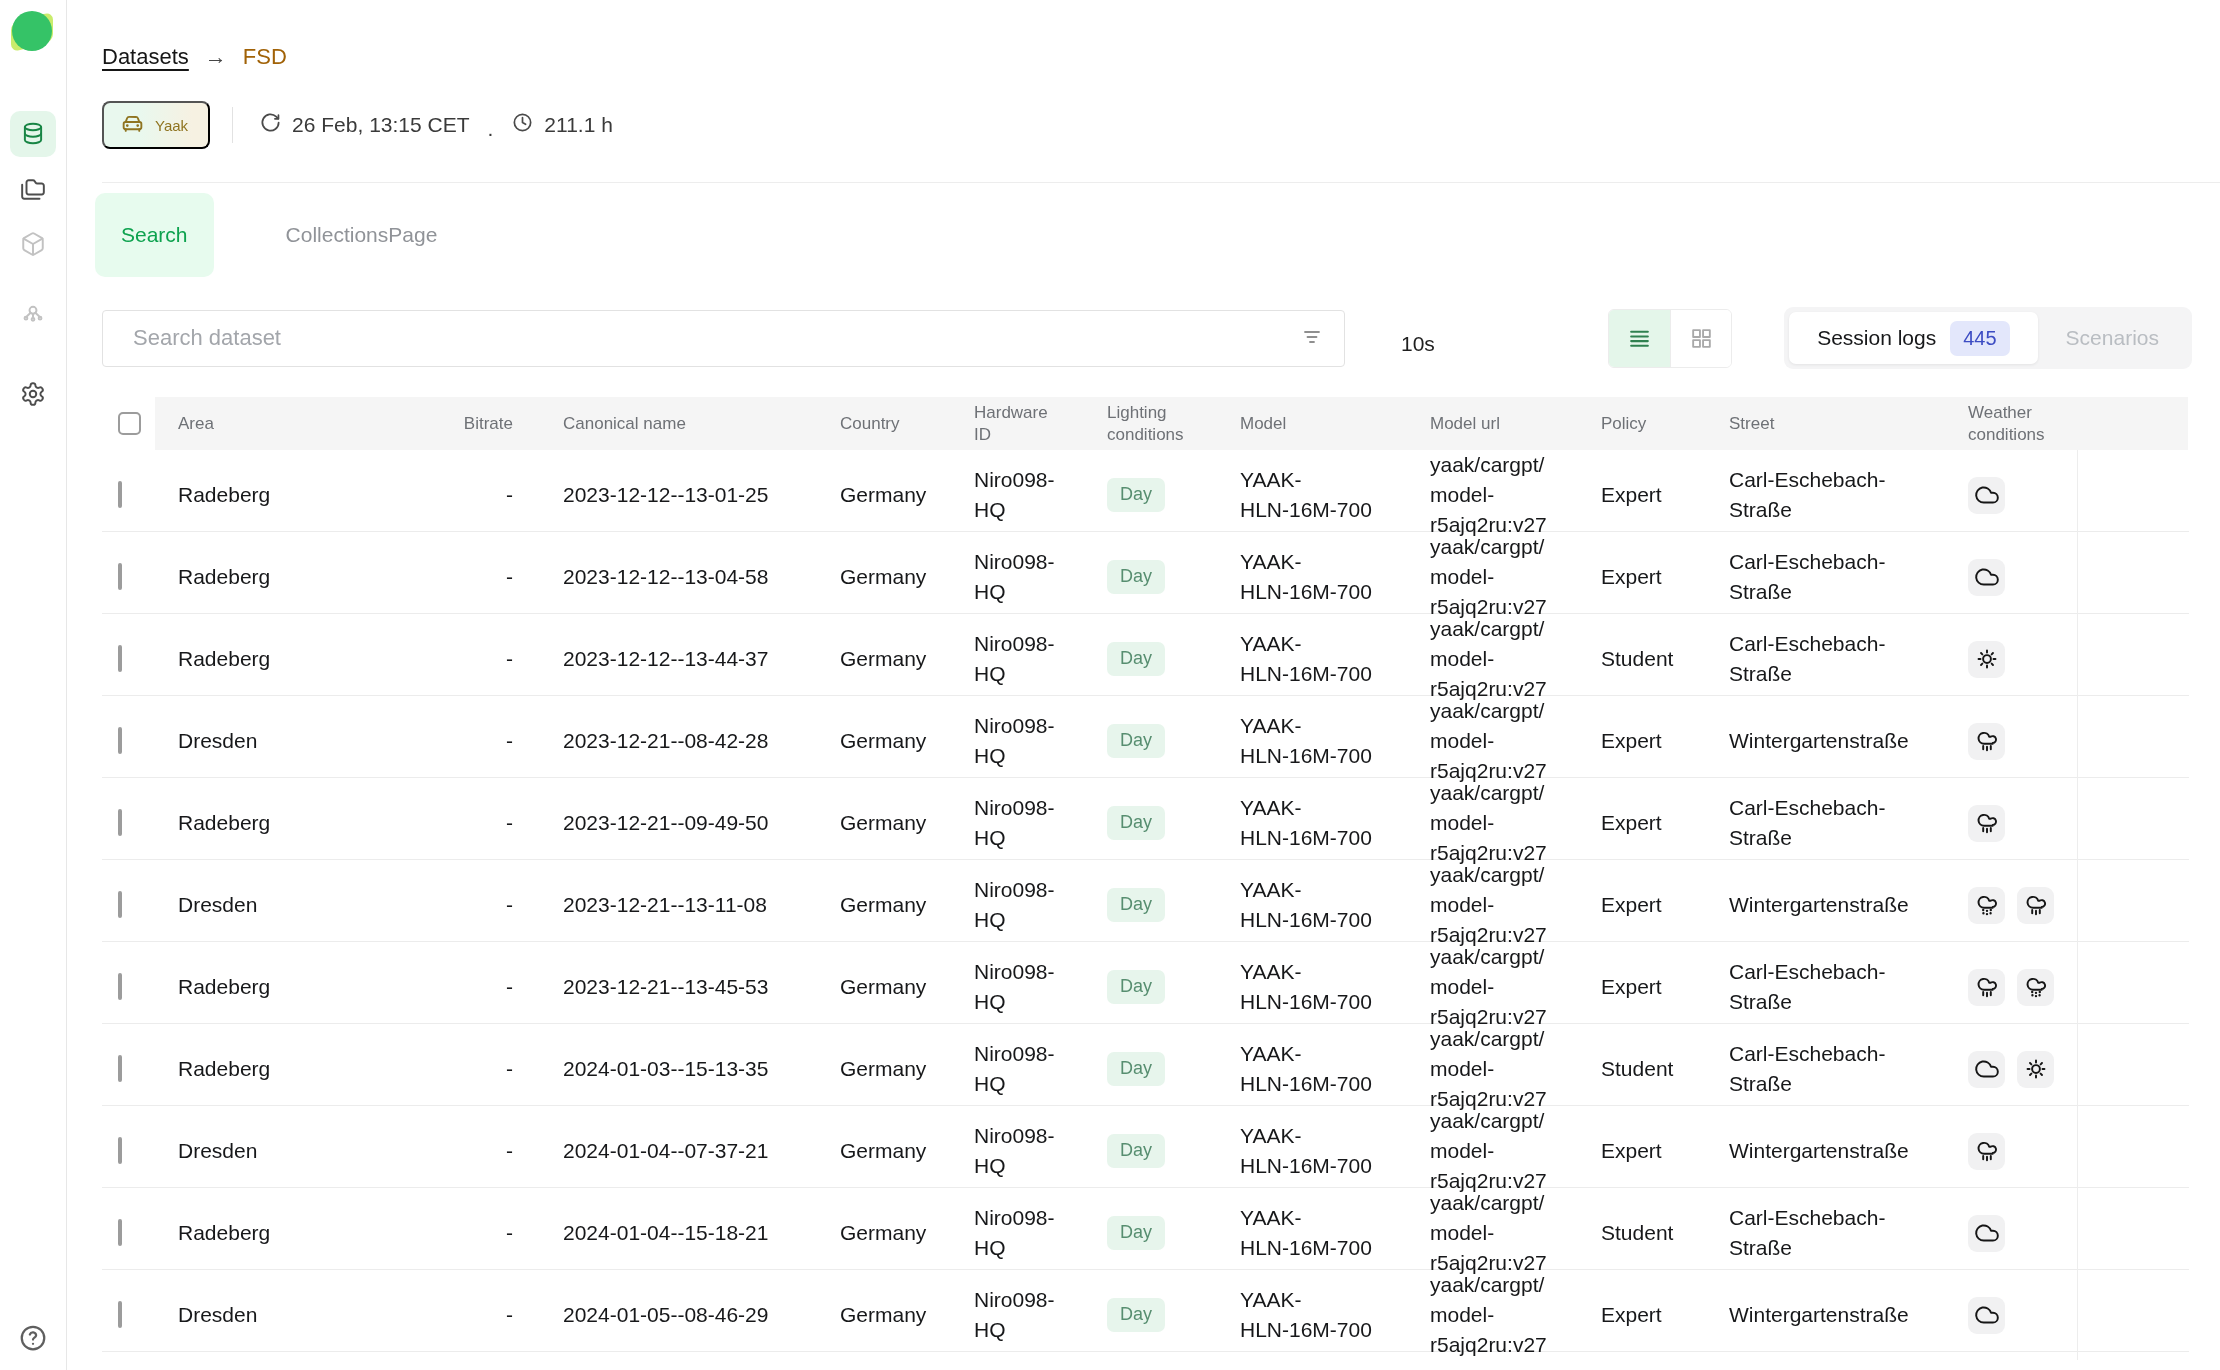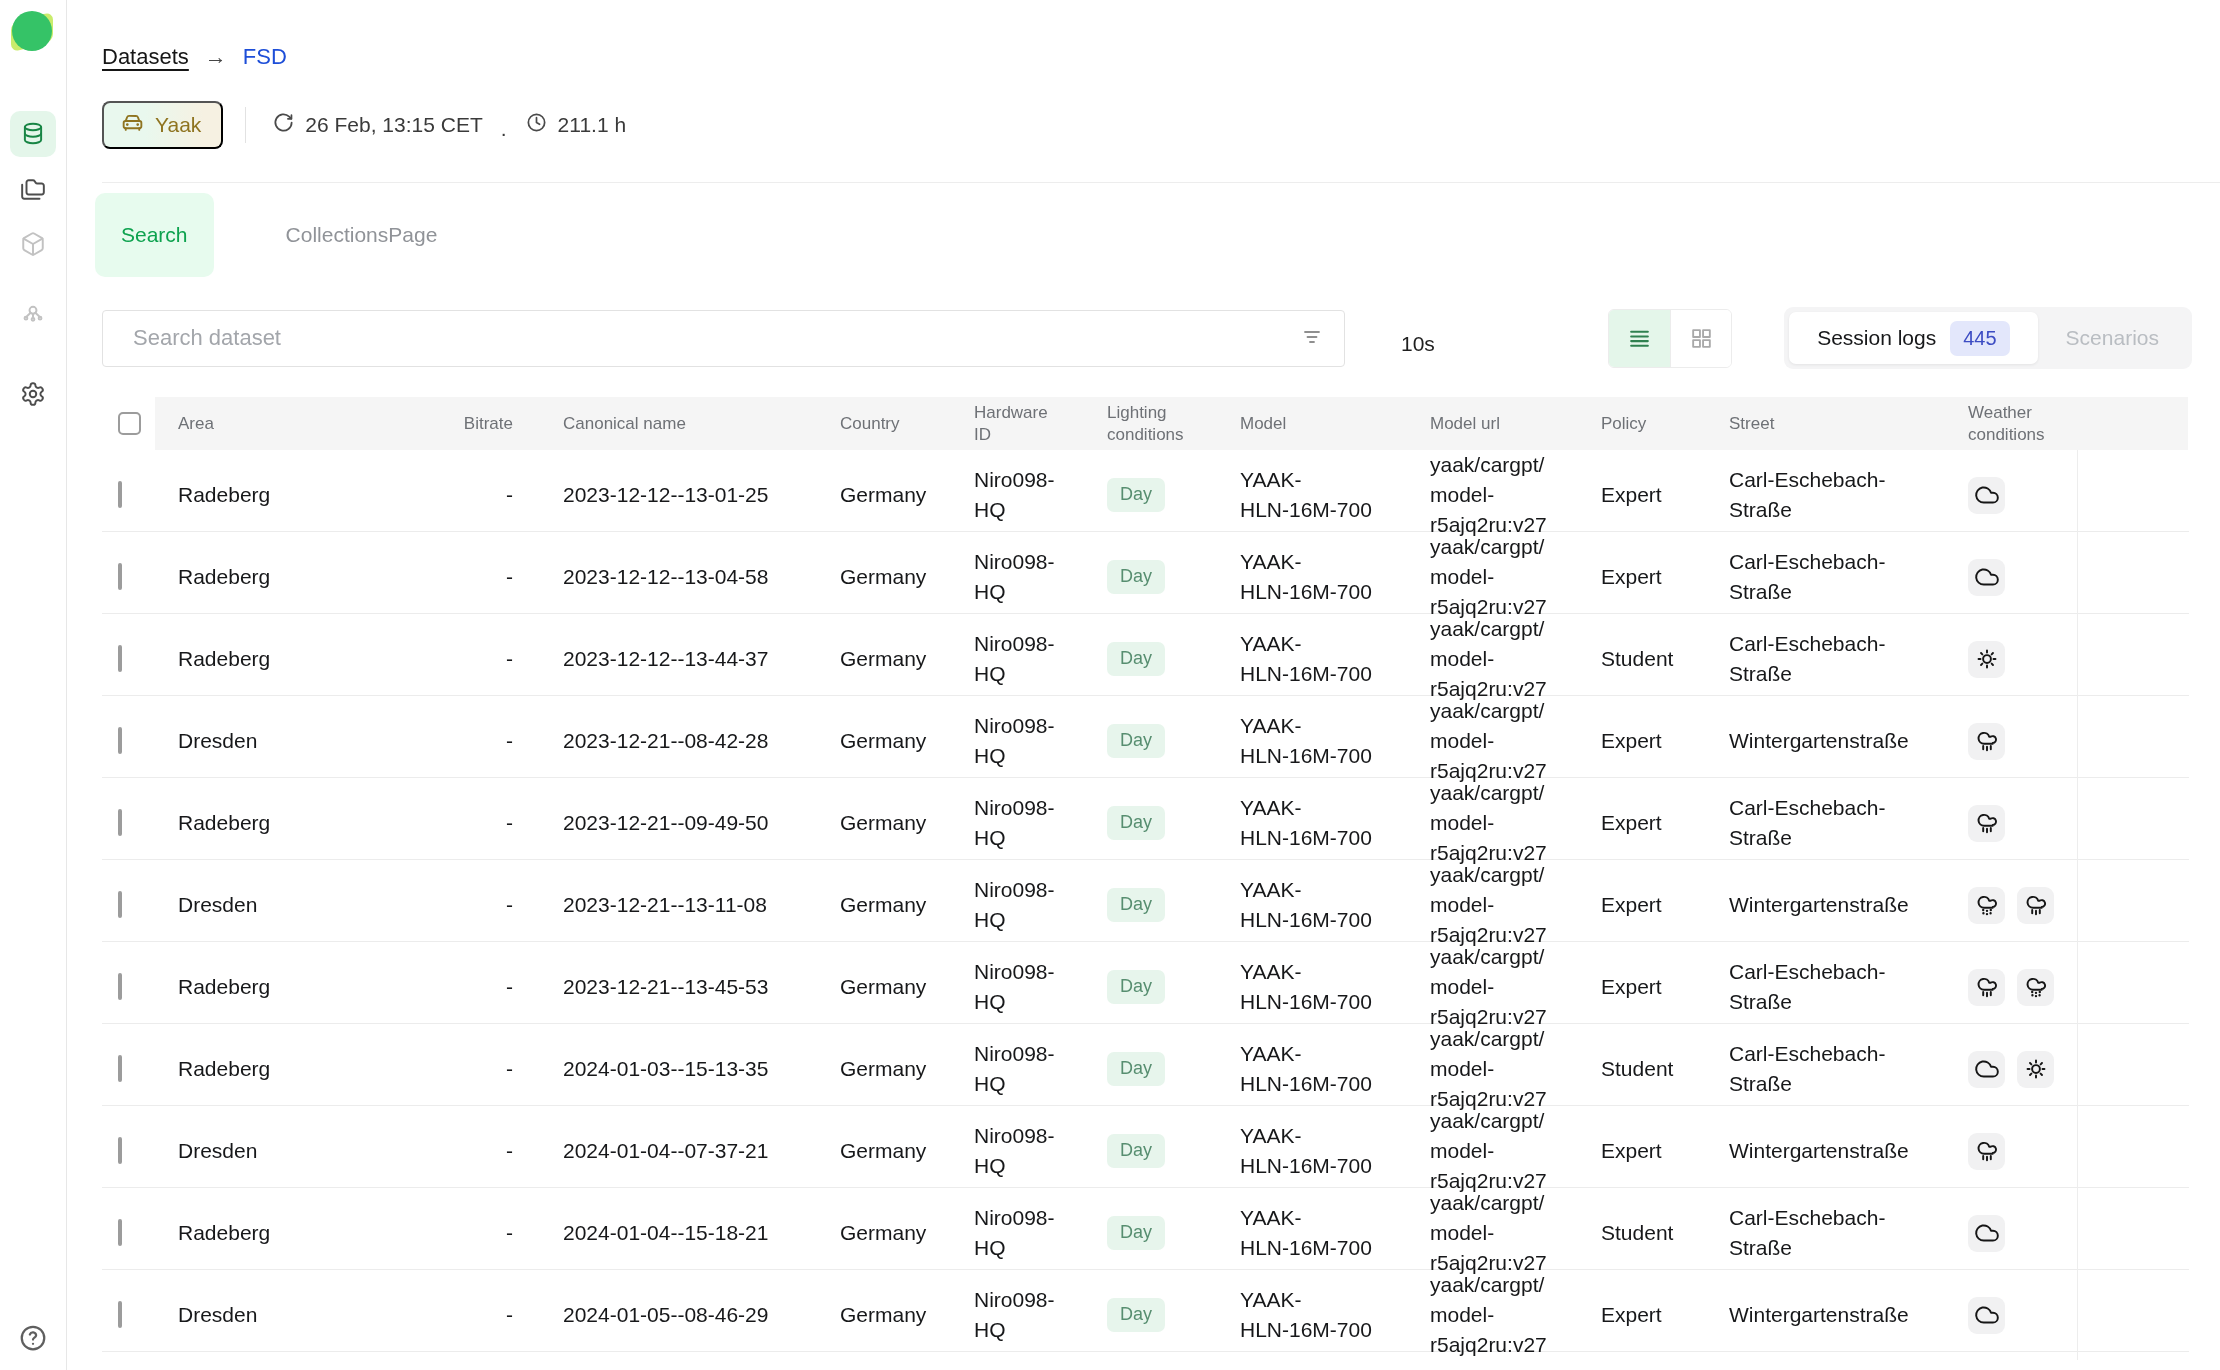--- a/index.html
+++ b/index.html
@@ -29,25 +29,25 @@
   .help-btn { width:34px; height:34px; border:none; background:none; color:#5f5f5f; cursor:pointer; }
   .help-btn svg { width:30px; height:30px; }
 
   
   .main { flex:1; position:relative; }
   .page-head { padding:44px 0 0 35px; }
   .breadcrumb { display:flex; align-items:center; gap:16px; font-size:22px; }
   .bc-root { color:#161616; text-decoration:underline; text-underline-offset:5px;
     text-decoration-thickness:1.5px; cursor:pointer; }
   .bc-arrow { color:#454545; font-size:22px; }
-  .bc-current { color:#1d4ed8; }
+  .bc-current { color:#a16207; }
   .meta-row { display:flex; align-items:center; margin-top:30px; height:50px; }
   .vehicle-badge { display:flex; align-items:center; gap:10px; height:48px; padding:0 20px 0 16px;
     border-radius:8px; background:linear-gradient(90deg,#e9f8ee 35%,#f6f1e2 85%);
-    color:#8f7420; font-size:21px; cursor:pointer; }
+    color:#8f7420; font-size:15px; cursor:pointer; }
   .vehicle-badge svg { width:25px; height:25px; }
   .meta-div { width:1px; height:36px; background:#e2e2e2; margin:0 26px 0 22px; }
   .meta-item { display:flex; align-items:center; gap:10px; color:#3a3a3a; font-size:21px; }
   .meta-item svg { width:23px; height:23px; color:#4a4a4a; }
   .meta-dot { color:#3a3a3a; margin:8px 18px 0 18px; font-size:21px; }
 
   .head-divider { height:1px; background:#ededed; margin-top:32px; }
 
   
   .tabs { display:flex; align-items:center; gap:46px; padding:10px 0 0 28px; }

